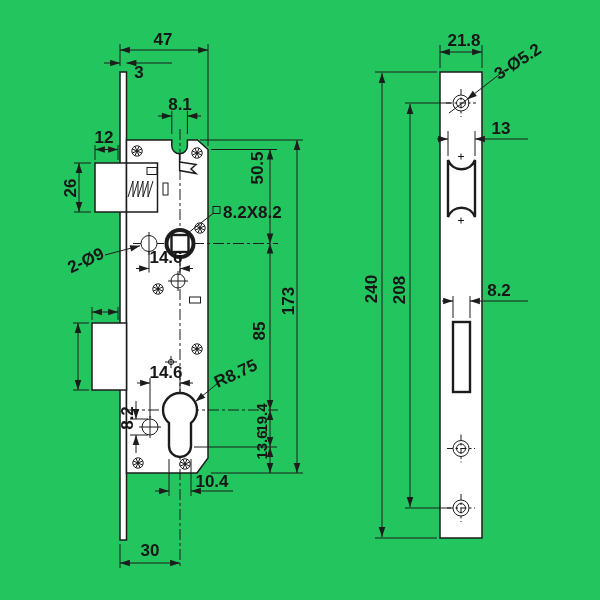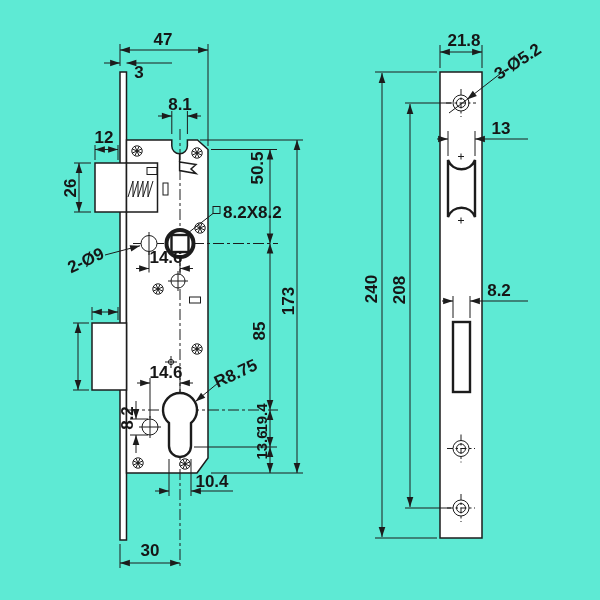--- a/index.html
+++ b/index.html
@@ -1,16 +1,16 @@
 <!DOCTYPE html>
 <html><head>
 <meta charset="utf-8">
 <style>
   html,body{margin:0;padding:0;background:#ffffff;}
-  .canvas{position:relative;width:600px;height:600px;background:#5eead4;overflow:hidden;
+  .canvas{position:relative;width:600px;height:600px;background:#22c55e;overflow:hidden;
           font-family:"Liberation Sans",sans-serif;}
   svg{display:block;}
   .thin{stroke:#1c1c1c;stroke-width:1;fill:none;}
   .med{stroke:#1c1c1c;stroke-width:1.5;fill:none;}
   .bold{stroke:#1c1c1c;stroke-width:2.4;fill:none;}
   .xbold{stroke:#1c1c1c;stroke-width:4;fill:none;}
   .wf{fill:#ffffff;}
   .cl{stroke-dasharray:11 3 3 3;}
   .hl{stroke-dasharray:6 2.5 2.5 2.5;}
   text{font:bold 17px "Liberation Sans",sans-serif;fill:#161616;}

